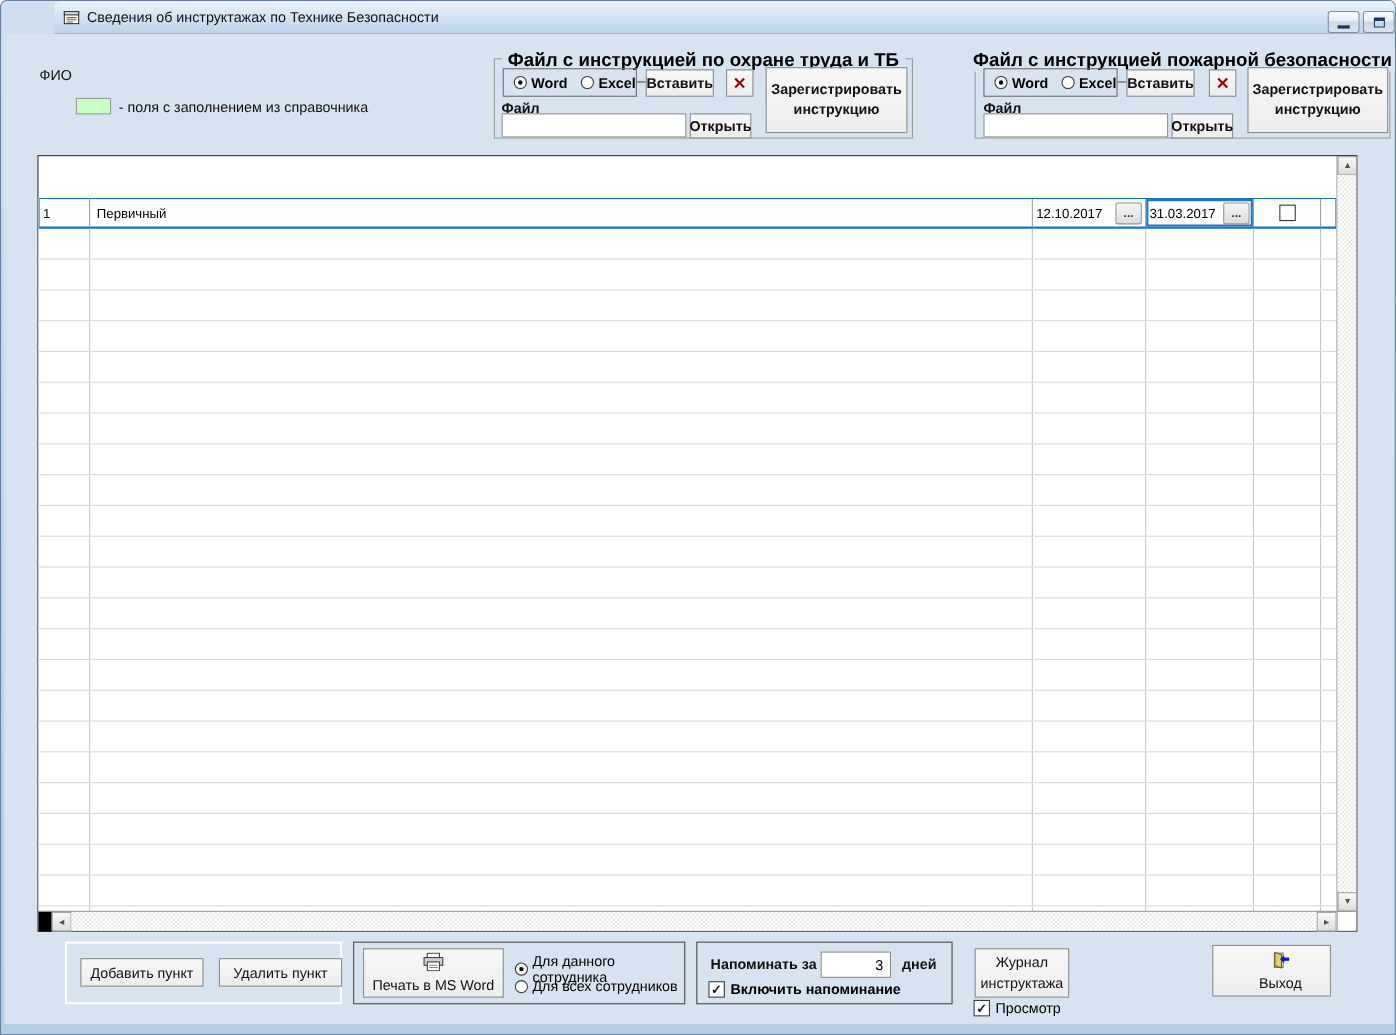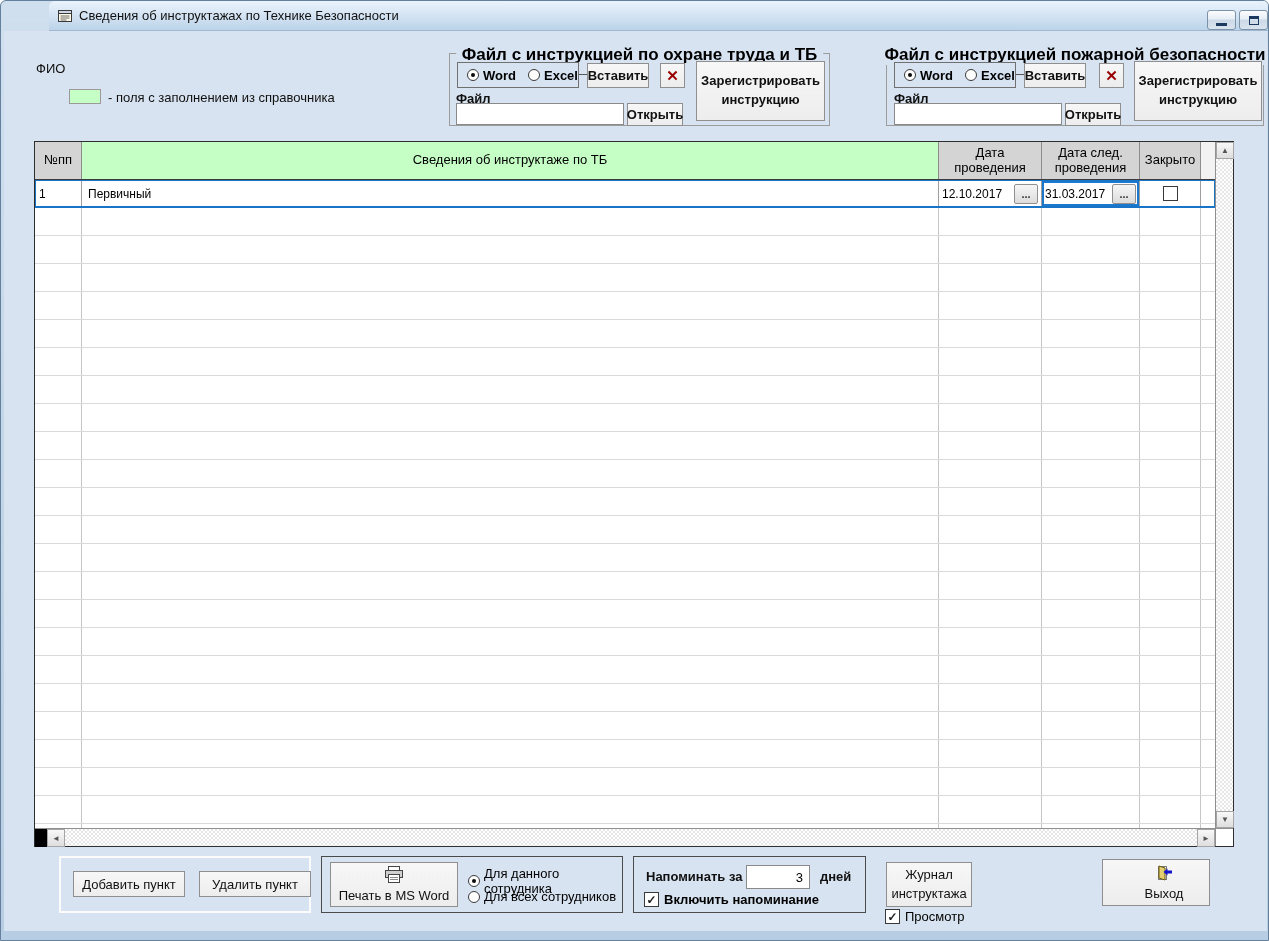--- a/index.html
+++ b/index.html
@@ -181,28 +181,20 @@
     <div class="btn xbtn abs" style="left:212px; top:9px; width:25px; height:25px;">
         <span>✕</span>
       </div>
     <div class="btn bold abs" style="left:247px; top:7px; width:128px; height:60px; padding:0 10px; line-height:1.45;">Зарегистрировать инструкцию</div>
     <span class="abs lbl bold" style="left:7px; top:37px;">Файл</span>
     <input class="abs field" style="left: 7px; top: 49px; width: 168px; height: 22px;" value="">
     <div class="btn bold abs" style="left:178px; top:49px; width:56px; height:23px;">Открыть</div>
   </div>
 
   <div class="table">
-    <div class="thead">
-      <div class="th c-num">№пп</div>
-      <div class="th green c-info">Сведения об инструктаже по ТБ</div>
-      <div class="th c-date">Дата проведения</div>
-      <div class="th c-next">Дата след. проведения</div>
-      <div class="th c-closed">Закрыто</div>
-      <div class="th filler"></div>
-    </div>
 
     <div class="tbody">
       <div class="row selected">
         <div class="cell c-num">1</div>
         <div class="cell c-info" style="padding-left:6px;">Первичный</div>
         <div class="cell c-date datecell">
           <span>12.10.2017</span>
           <span class="dots-btn">
               <span>...</span>
             </span>

